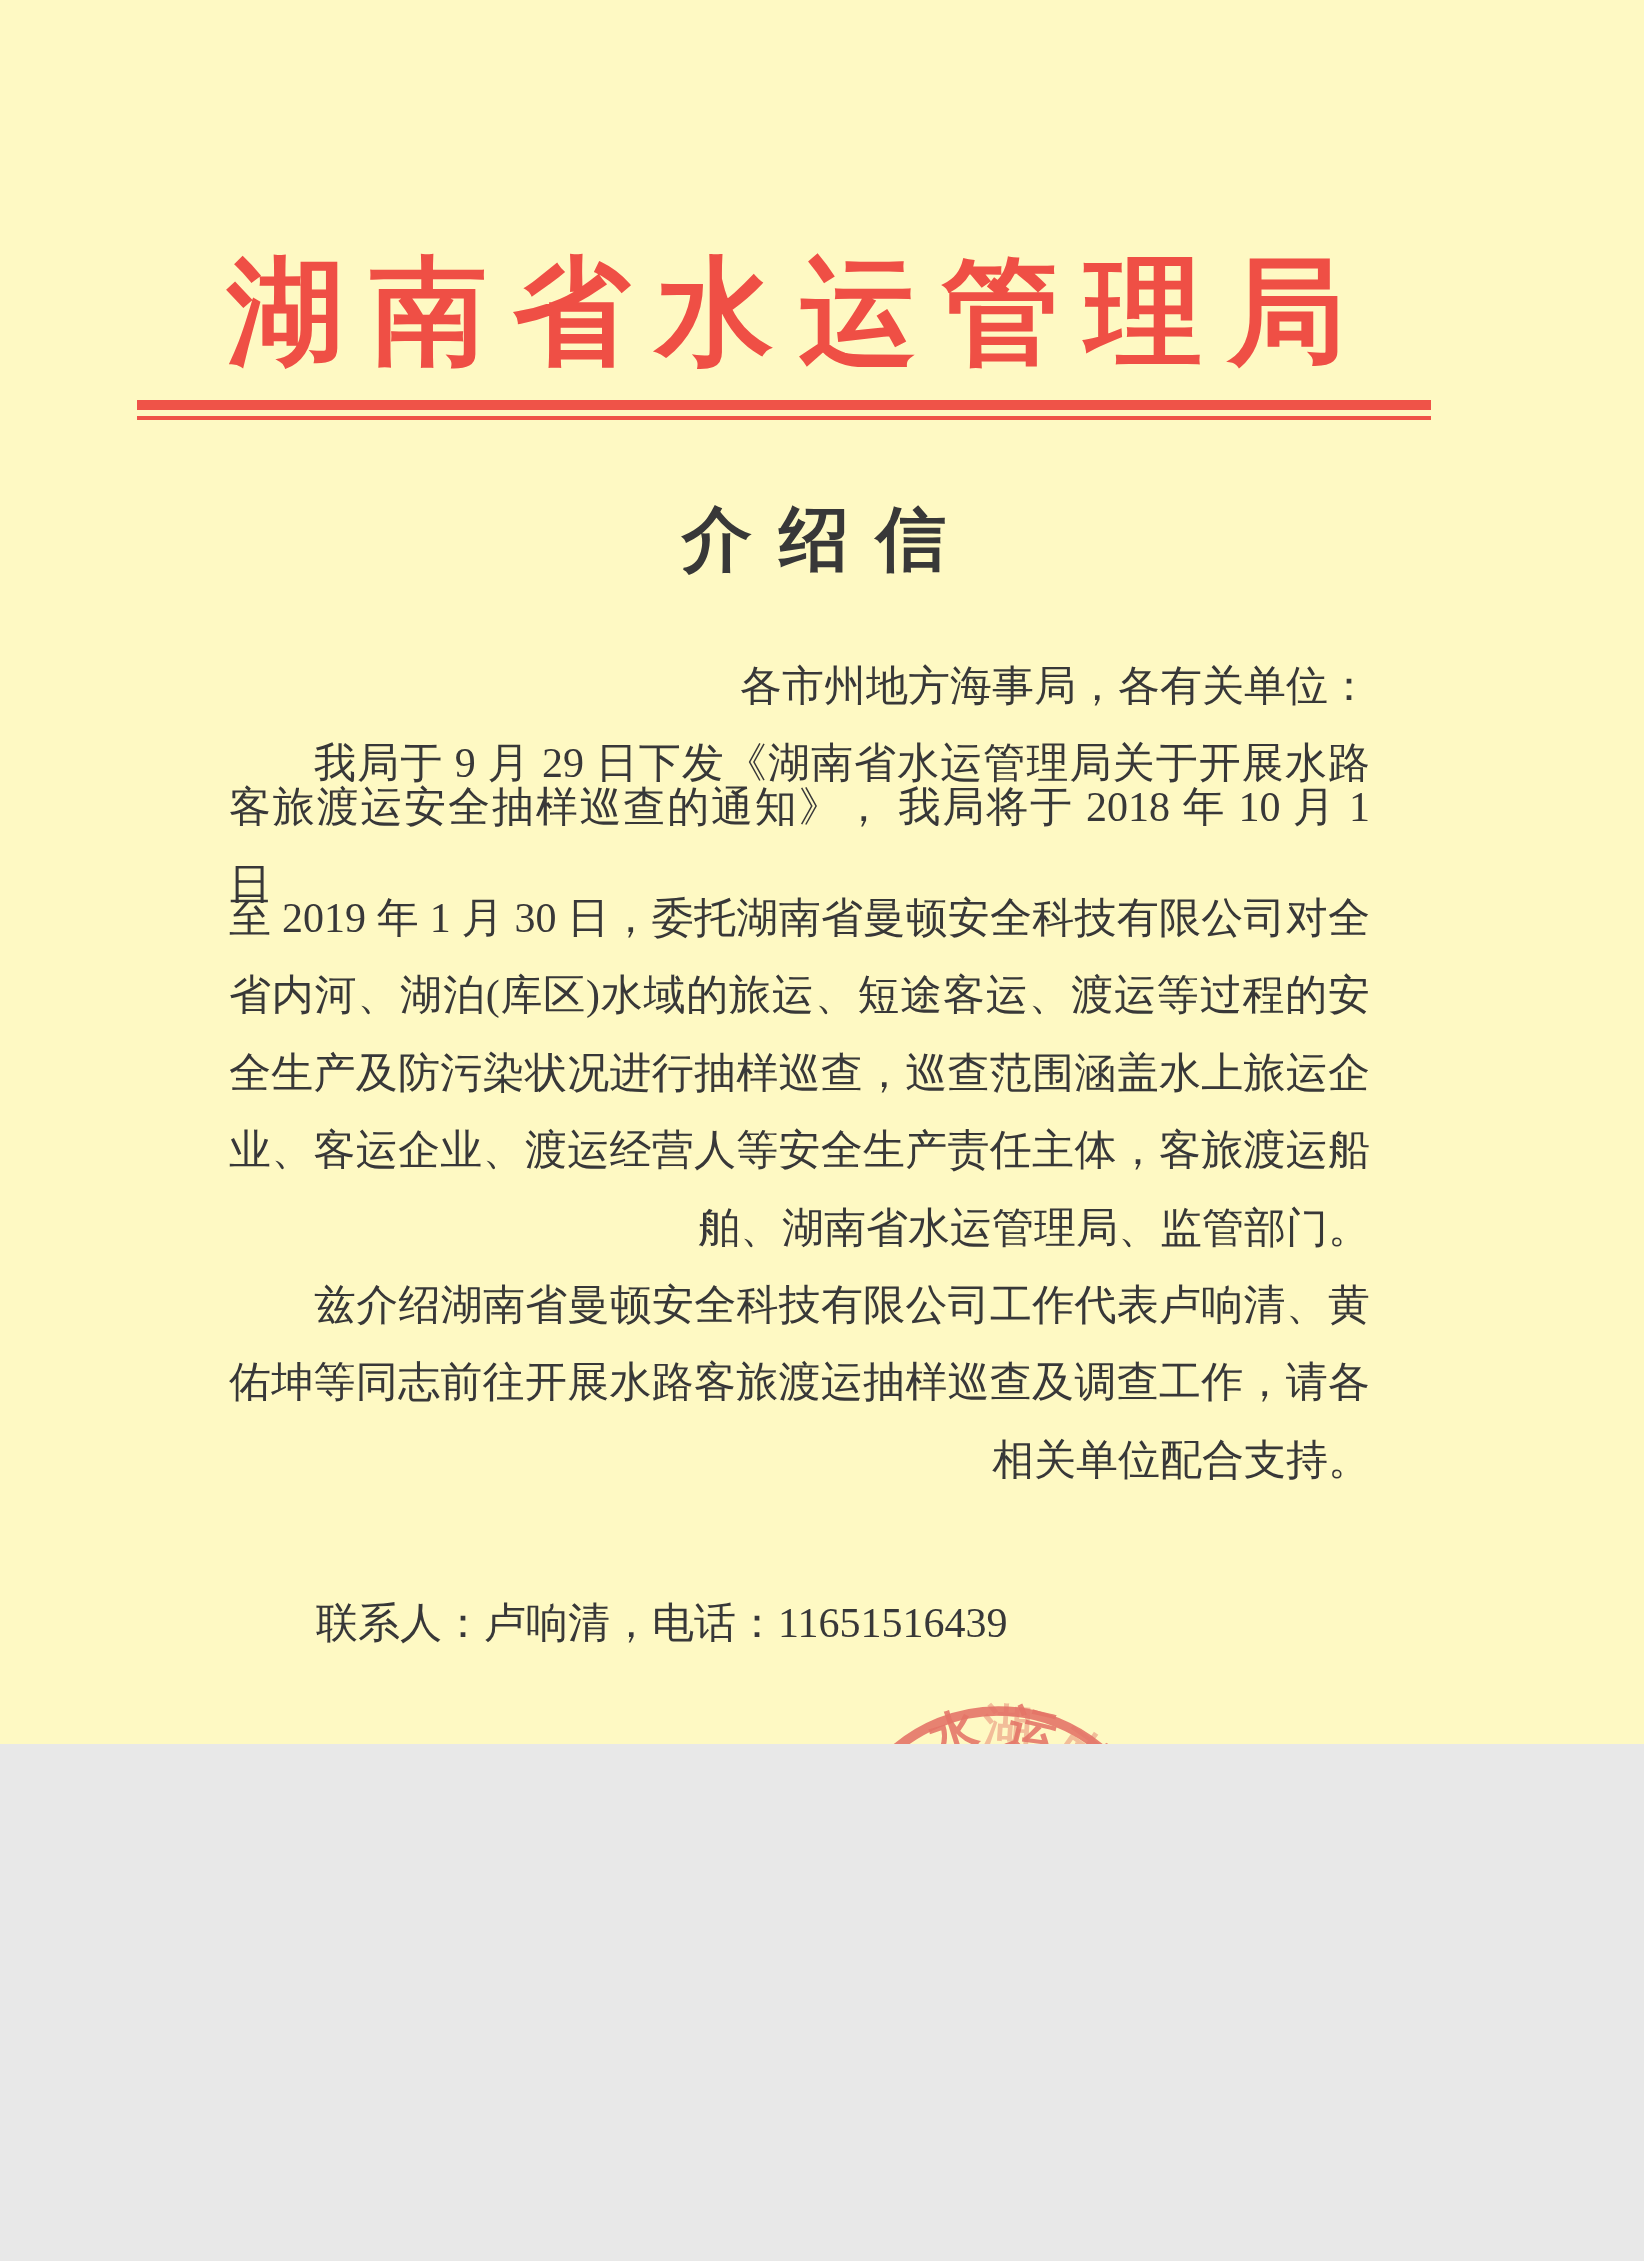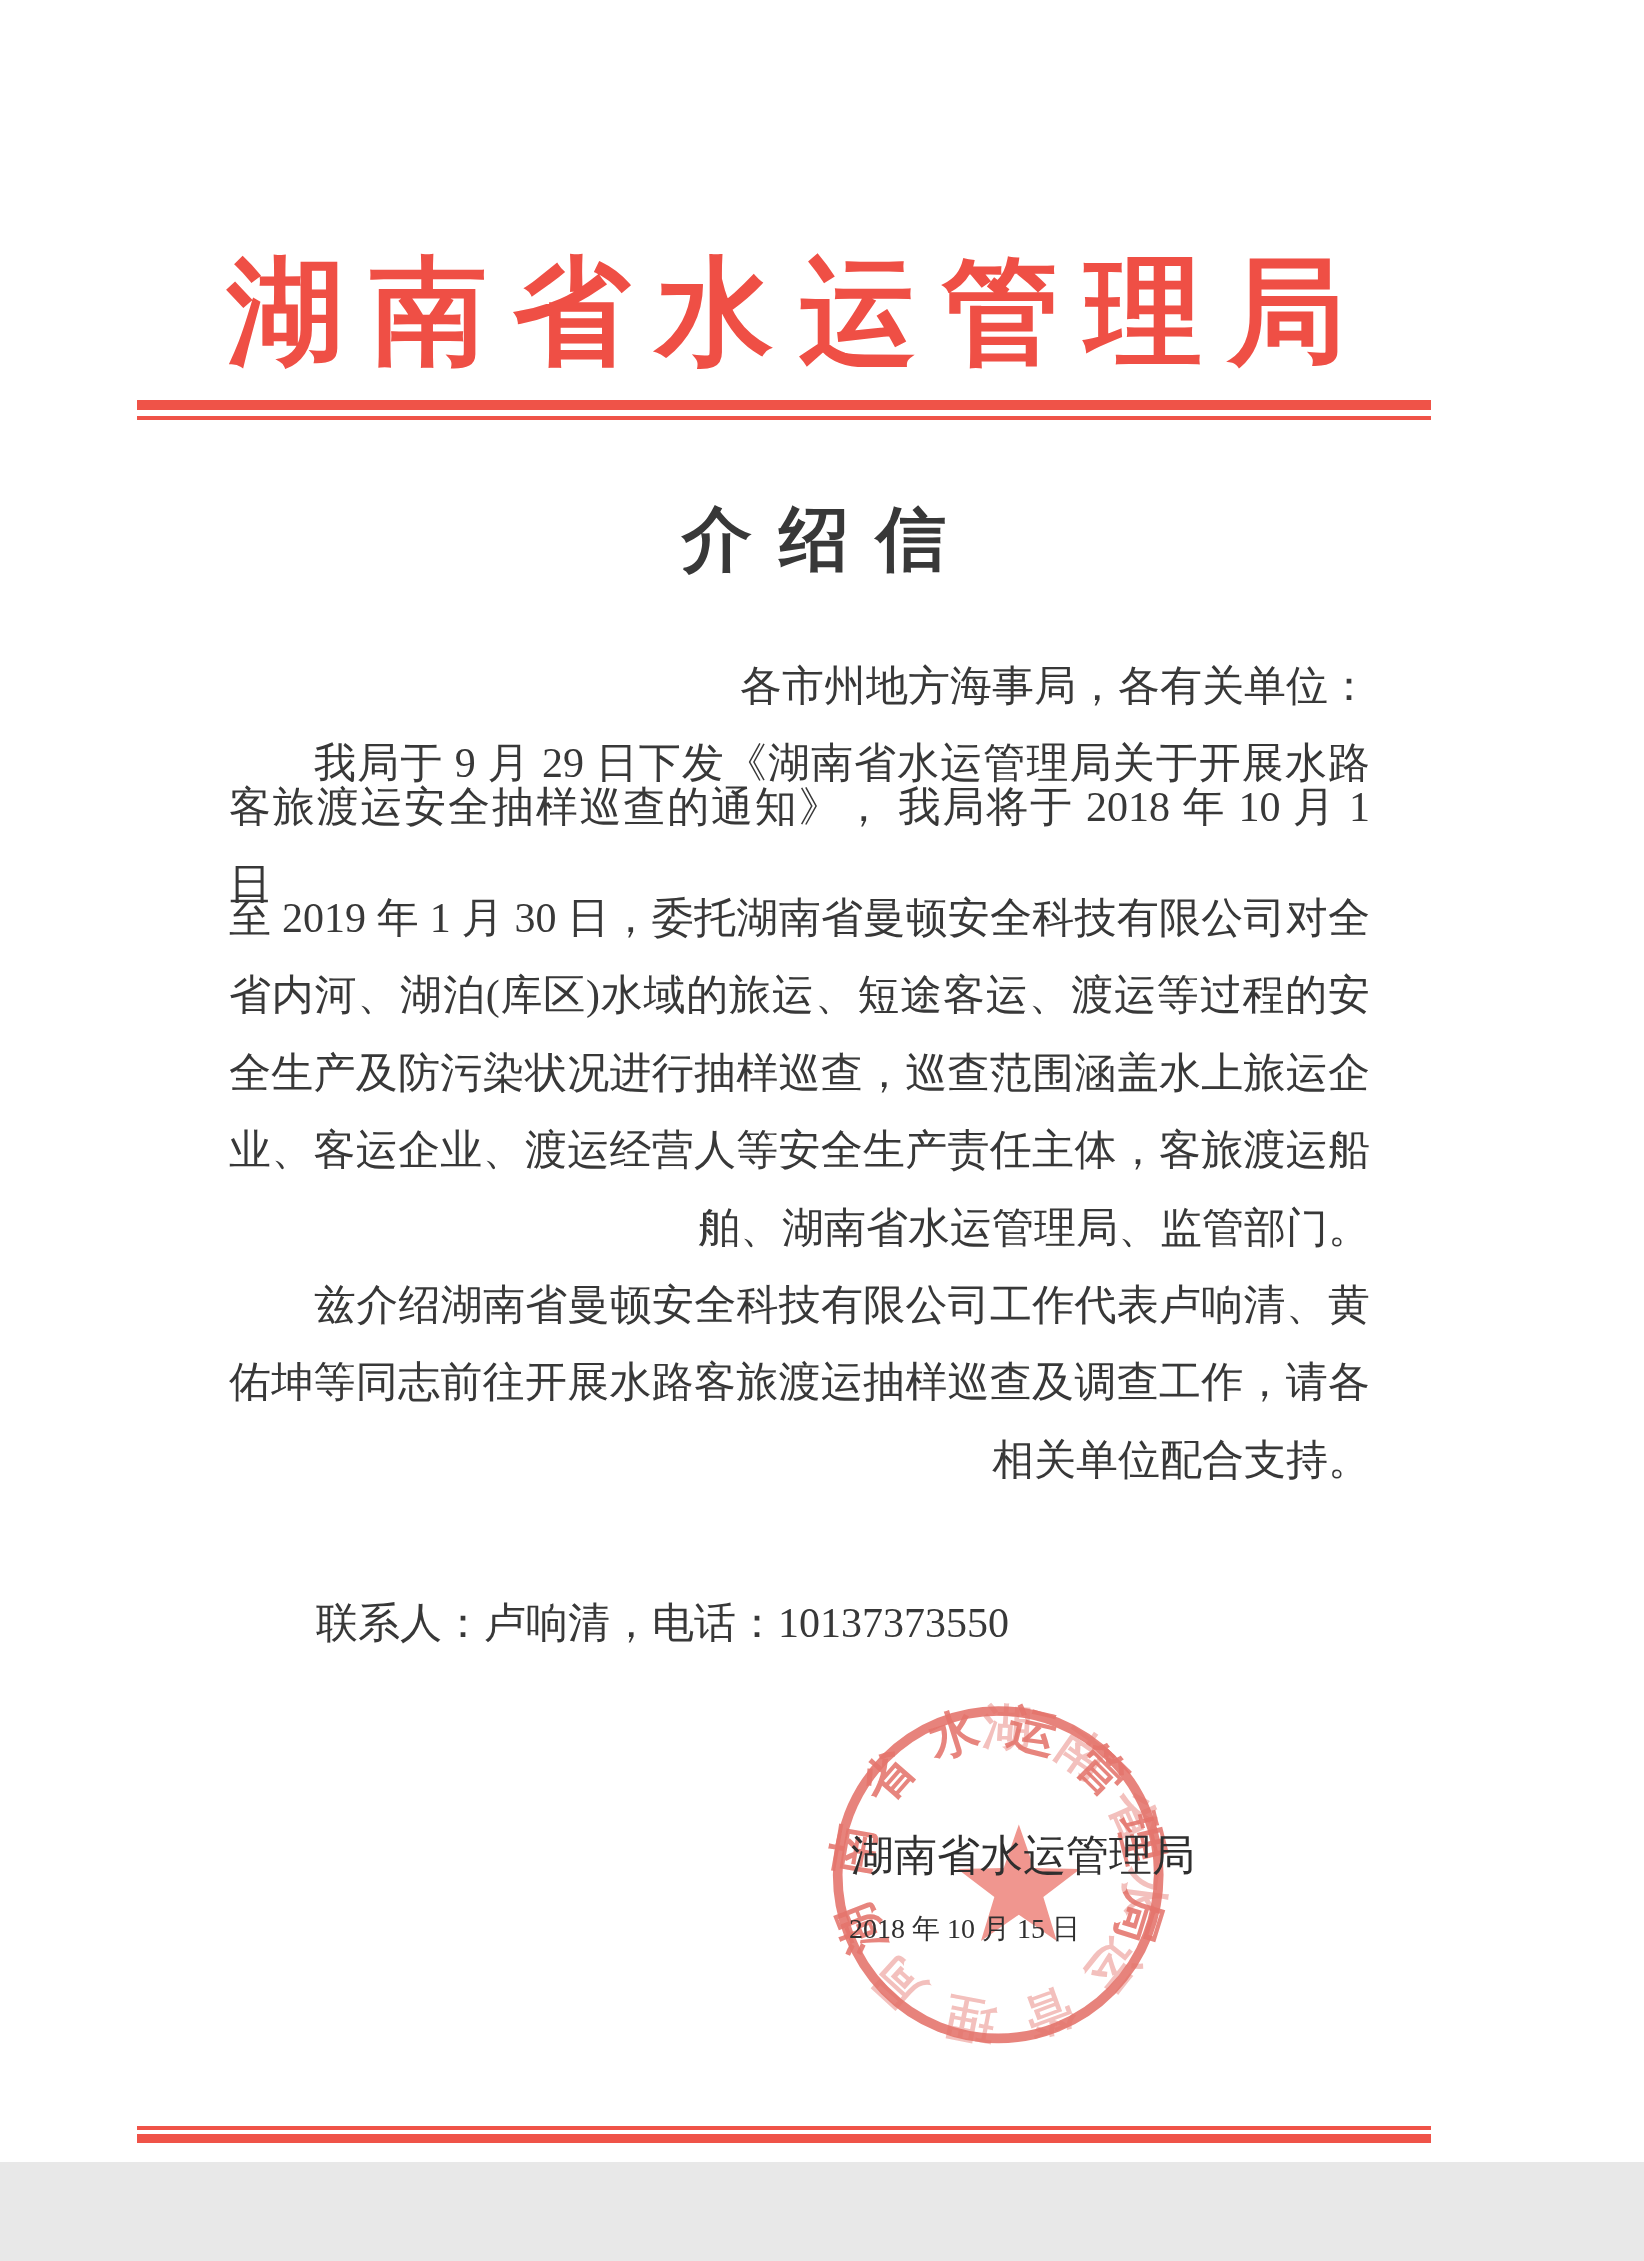--- a/index.html
+++ b/index.html
@@ -6,22 +6,22 @@
     --header-red:#ef4f45;
     --rule-red:#ef5348;
     --seal-red:#e26960;
     --seal-star-red:#ec8178;
     --ink-black:#383838;
   }
   *{margin:0;padding:0;box-sizing:border-box;}
   html,body{background:#e8e8e8;}
   .page{
     position:relative;
-    width:1644px;height:2162px;
-    background:#ffffff;
+    width:1644px;height:1744px;
+    background:#fef9c3;
     overflow:hidden;
     font-family:"Liberation Serif","DejaVu Serif",serif;
   }
   
   .letterhead-title{
     position:absolute;left:227px;top:251px;
     width:1225px;height:129px;
     font-size:117px;line-height:123px;
     font-weight:bold;
     letter-spacing:26px;
@@ -103,21 +103,21 @@
   <div class="body-line jline" style="top:769px">客旅渡运安全抽样巡查的通知》， 我局将于 2018 年 10 月 1 日</div>
   <div class="body-line jline" style="top:880px">至 2019 年 1 月 30 日，委托湖南省曼顿安全科技有限公司对全</div>
   <div class="body-line jline" style="top:957px">省内河、湖泊(库区)水域的旅运、短途客运、渡运等过程的安</div>
   <div class="body-line jline" style="top:1112px">业、客运企业、渡运经营人等安全生产责任主体，客旅渡运船</div>
   <div class="body-line jline" style="top:1035px">全生产及防污染状况进行抽样巡查，巡查范围涵盖水上旅运企</div>
   <div class="body-line" style="top:1190px">舶、湖南省水运管理局、监管部门。</div>
   <div class="body-line jline indent" style="top:1267px">兹介绍湖南省曼顿安全科技有限公司工作代表卢响清、黄</div>
   <div class="body-line jline" style="top:1344px">佑坤等同志前往开展水路客旅渡运抽样巡查及调查工作，请各</div>
   <div class="body-line" style="top:1422px">相关单位配合支持。</div>
 
-  <div class="contact-line">联系人：卢响清，电话：10137373550</div>
+  <div class="contact-line">联系人：卢响清，电话：11651516439</div>
 
   <svg class="seal" viewBox="0 0 560 580">
     <defs>
       <path id="seal-arc" d="M 113.8 407.4 A 203 203 0 1 1 442.2 407.4" fill="none"></path>
     </defs>
 
     <ellipse cx="278" cy="288" rx="249" ry="254" fill="none" stroke="#e26960" stroke-width="15" opacity="0.9"></ellipse>
 
     <polygon points="310,210 333.5,277.6 405.1,279.1 348,322.4 368.8,390.9 310,350 251.2,390.9 272,322.4 214.9,279.1 286.5,277.6" fill="#ec8178" opacity="0.9"></polygon>
 

